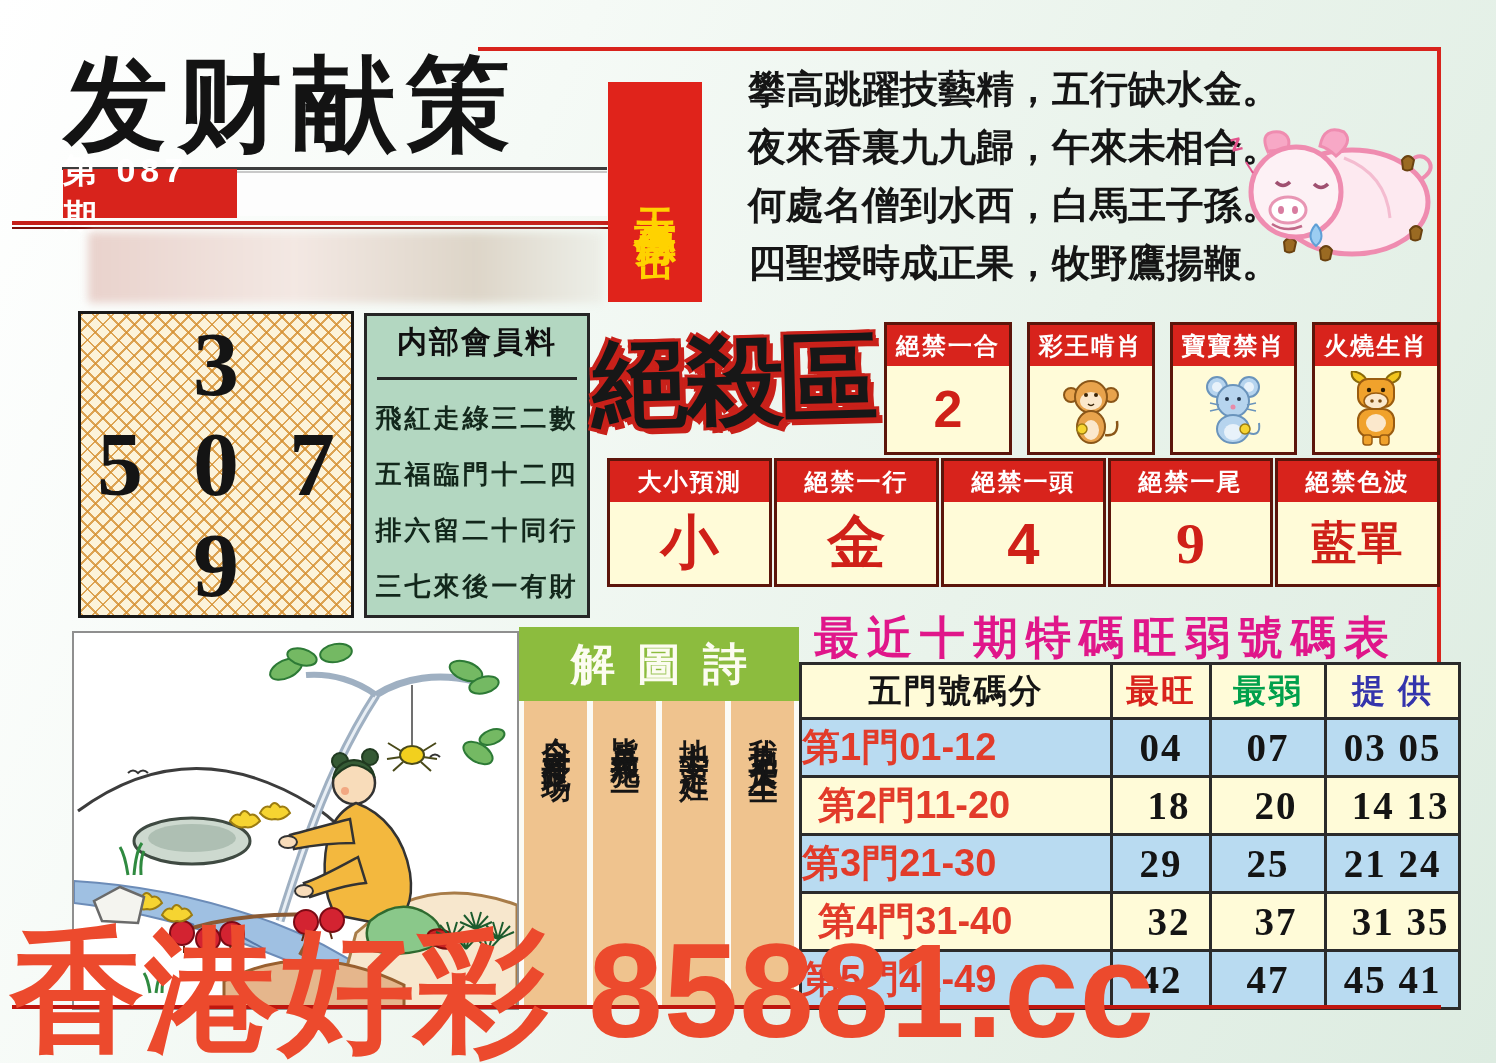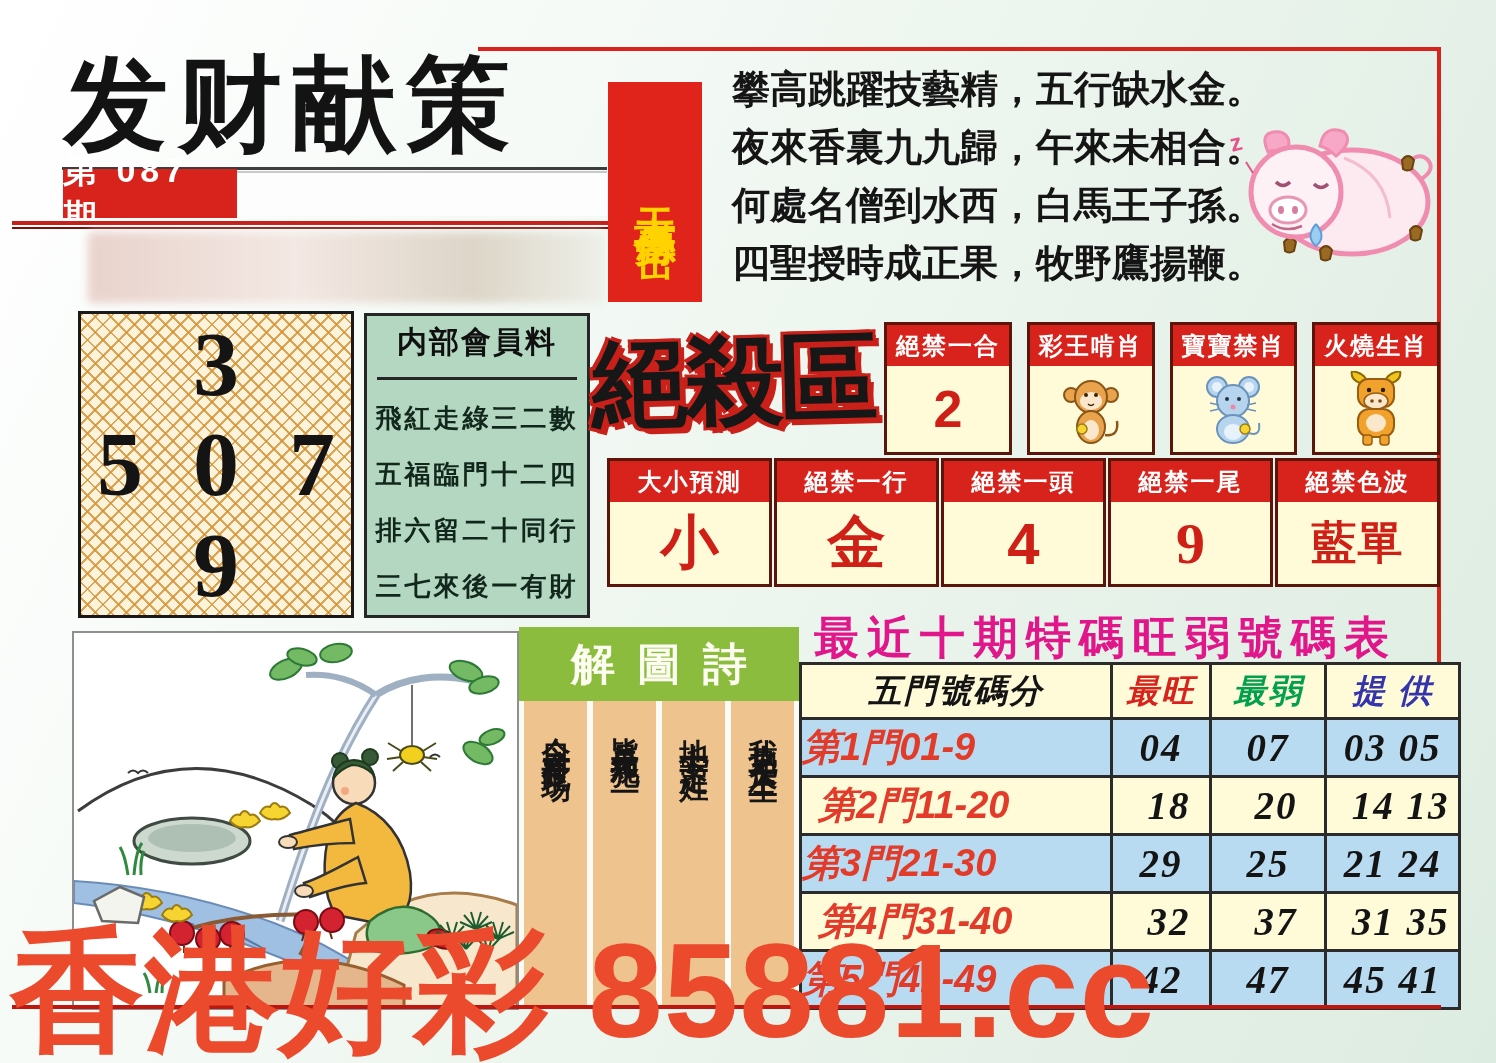--- a/index.html
+++ b/index.html
@@ -19,21 +19,21 @@
   .issue-strip{left:236px;top:171px;width:371px;height:45px;background:#fdfdfd;border-top:2px solid #c9c9c9;box-sizing:border-box;}
   .issue-box{left:63px;top:169px;width:174px;height:49px;background:#d8231c;color:#fff;display:flex;align-items:center;justify-content:center;font-size:34px;font-weight:700;letter-spacing:5px;}
   .redline-a{left:12px;top:221px;width:596px;height:4px;background:#c6201a;}
   .redline-b{left:12px;top:227px;width:596px;height:2px;background:#7d0f0a;}
   .blur-box{left:88px;top:232px;width:516px;height:71px;border-radius:4px;
     background:linear-gradient(90deg,#e9d2cc 0%,#f3e8e3 40%,#ddd5c8 75%,#edefe8 100%);filter:blur(4px);}
 
   .banner{left:608px;top:82px;width:94px;height:220px;background:#e0231b;display:flex;align-items:center;justify-content:center;}
   .banner-text{writing-mode:vertical-rl;text-orientation:upright;color:#ffd200;font-size:42px;font-weight:700;letter-spacing:9px;}
 
-  .poem{left:732px;top:60px;width:500px;font-size:38px;font-weight:700;line-height:58px;color:#151515;white-space:nowrap;}
+  .poem{left:748px;top:60px;width:500px;font-size:38px;font-weight:700;line-height:58px;color:#151515;white-space:nowrap;}
 
   .pig{left:1224px;top:118px;width:212px;height:152px;}
 
   
   .lattice{left:78px;top:311px;width:276px;height:307px;border:3px solid #191919;box-sizing:border-box;
     background-color:#fcf3da;
     background-image:repeating-linear-gradient(45deg,rgba(213,144,50,.8) 0 2px,transparent 2px 11px),
                      repeating-linear-gradient(135deg,rgba(213,144,50,.8) 0 2px,transparent 2px 11px);
     display:grid;grid-template-rows:1fr 1fr 1fr;}
   .lat-row{display:flex;align-items:center;justify-content:center;font-family:"Liberation Serif",serif;font-weight:700;font-size:92px;color:#141414;line-height:1;}
@@ -52,21 +52,21 @@
   .cell{flex:1;display:flex;flex-direction:column;border:3px solid #5c150b;background:#fffbd8;box-sizing:border-box;}
   .cell-h{height:41px;background:#d8231c;color:#fff;font-size:24px;font-weight:700;display:flex;align-items:center;justify-content:center;letter-spacing:2px;flex:none;}
   .cell-b{flex:1;display:flex;align-items:center;justify-content:center;}
   .val-red{color:#cf2018;font-weight:700;font-size:52px;}
   .prow .val-red{font-size:58px;}
   .prow .val-two{font-size:45px;letter-spacing:1px;}
   .val-serif{font-family:"Liberation Serif",serif;}
 
   
   .hc-title{left:814px;top:608px;font-size:45px;font-weight:900;color:#e0168a;letter-spacing:8px;white-space:nowrap;z-index:3;}
-  .hc-table{left:799px;top:662px;border-collapse:collapse;z-index:2;font-style:italic;}
+  .hc-table{left:799px;top:662px;border-collapse:collapse;z-index:2;}
   .hc-table th,.hc-table td{border:3px solid #2b2b2b;padding:0;}
   .hc-table th{height:52px;background:#fffbd8;font-size:33px;font-weight:700;letter-spacing:2px;}
   .hc-table td{height:55px;}
   .h-black{color:#141414;}.h-red{color:#d8231c;}.h-green{color:#00a04c;}.h-blue{color:#3434ac;}
   .bg-blue td{background:#b9dbf1;}
   .bg-cream td{background:#fffbd8;padding-left:16px;}
   .row-label{color:#e23b2a;font-size:38px;font-weight:700;text-align:left;padding-left:12px;white-space:nowrap;width:292px;}
   .row-val{font-family:"Liberation Serif",serif;font-weight:700;font-size:39px;color:#141414;text-align:center;letter-spacing:2px;}
   .w-hot{width:96px;}.w-cold{width:112px;margin-left:48px;}.w-prov{width:131px;}
 
@@ -256,21 +256,21 @@
   <div class="abs hc-title">最近十期特碼旺弱號碼表</div>
   <table class="abs hc-table">
     <tbody>
         <tr>
       <th class="h-black">五門號碼分</th>
       <th class="h-red w-hot">最旺</th>
       <th class="h-green w-cold">最弱</th>
       <th class="h-blue w-prov">提 供</th>
     </tr>
     <tr class="bg-blue">
-      <td class="row-label">第1門01-9</td>
+      <td class="row-label">第1門01-12</td>
       <td class="row-val">04</td>
       <td class="row-val">07</td>
       <td class="row-val">03 05</td>
     </tr>
     <tr class="bg-cream">
       <td class="row-label">第2門11-20</td>
       <td class="row-val">18</td>
       <td class="row-val">20</td>
       <td class="row-val">14 13</td>
     </tr>

